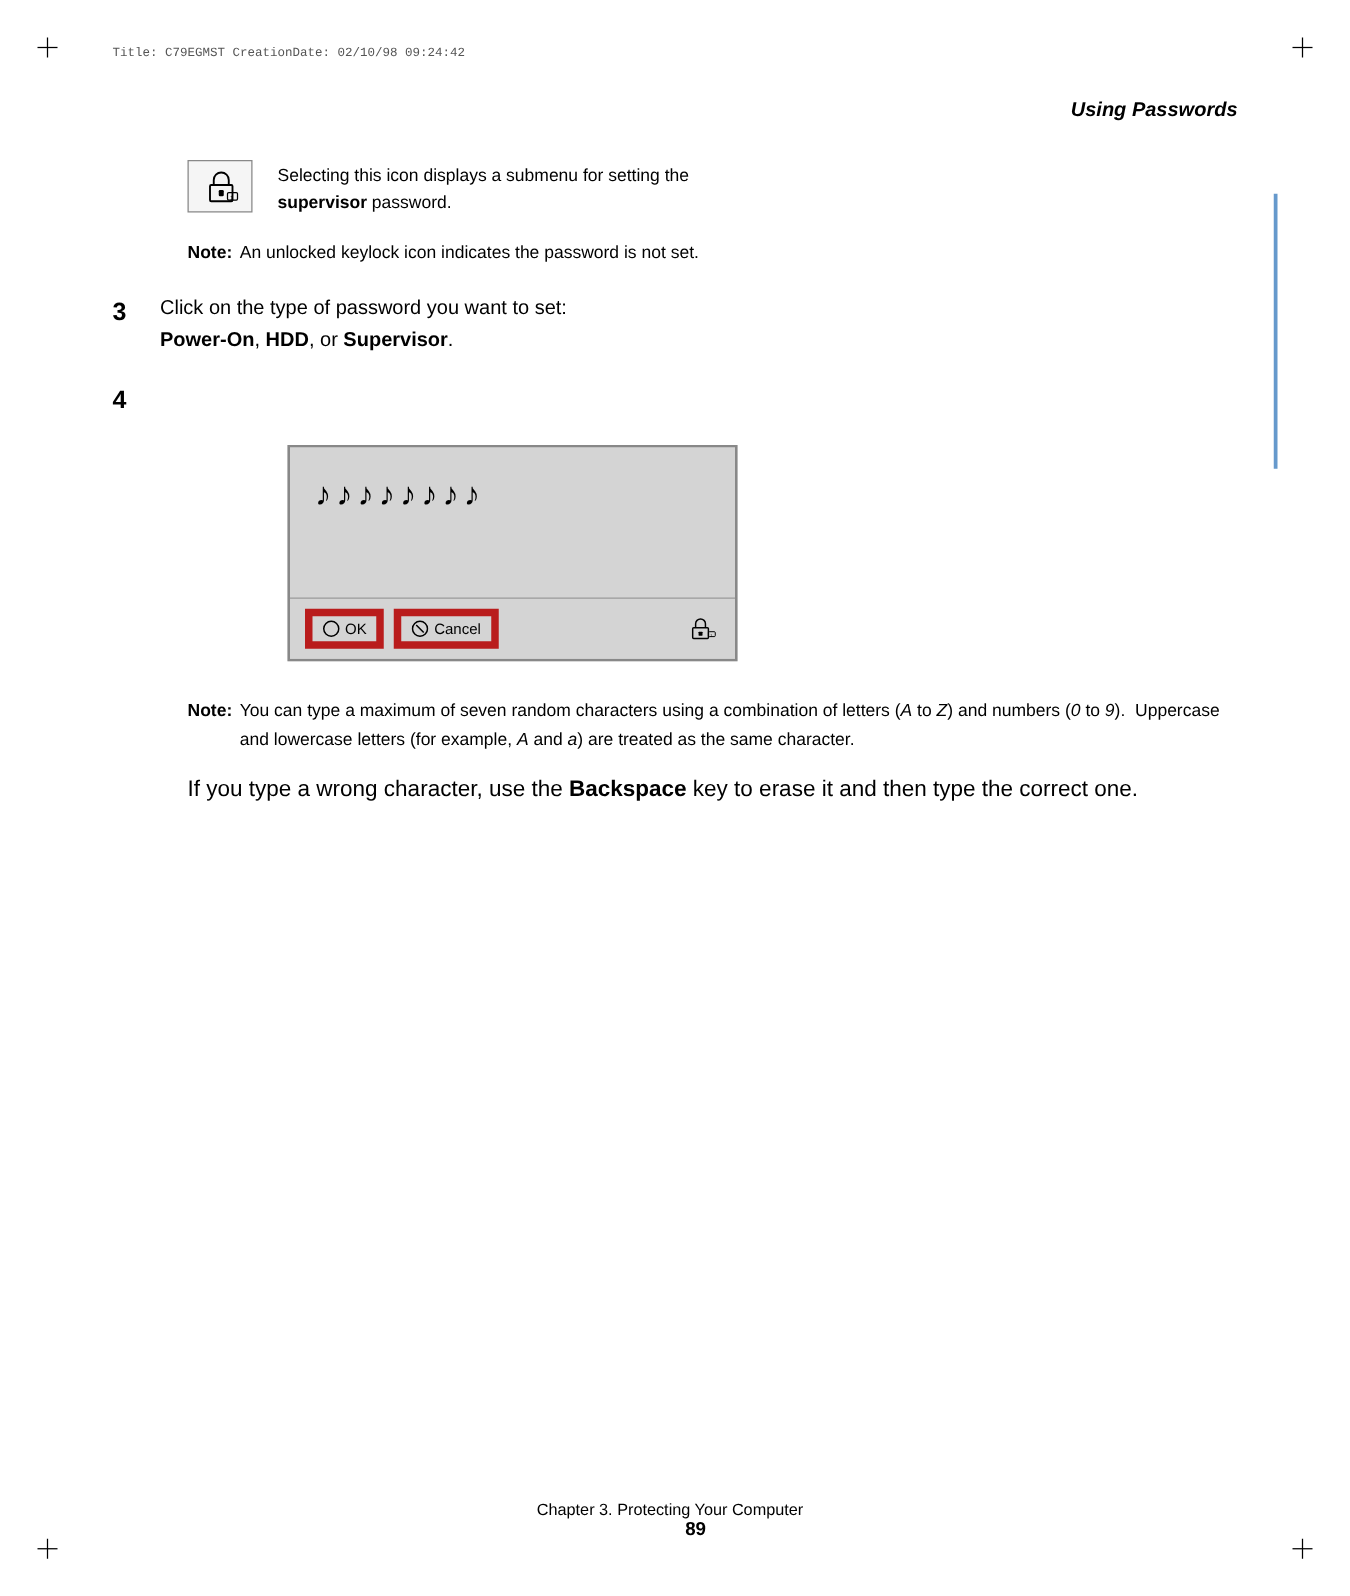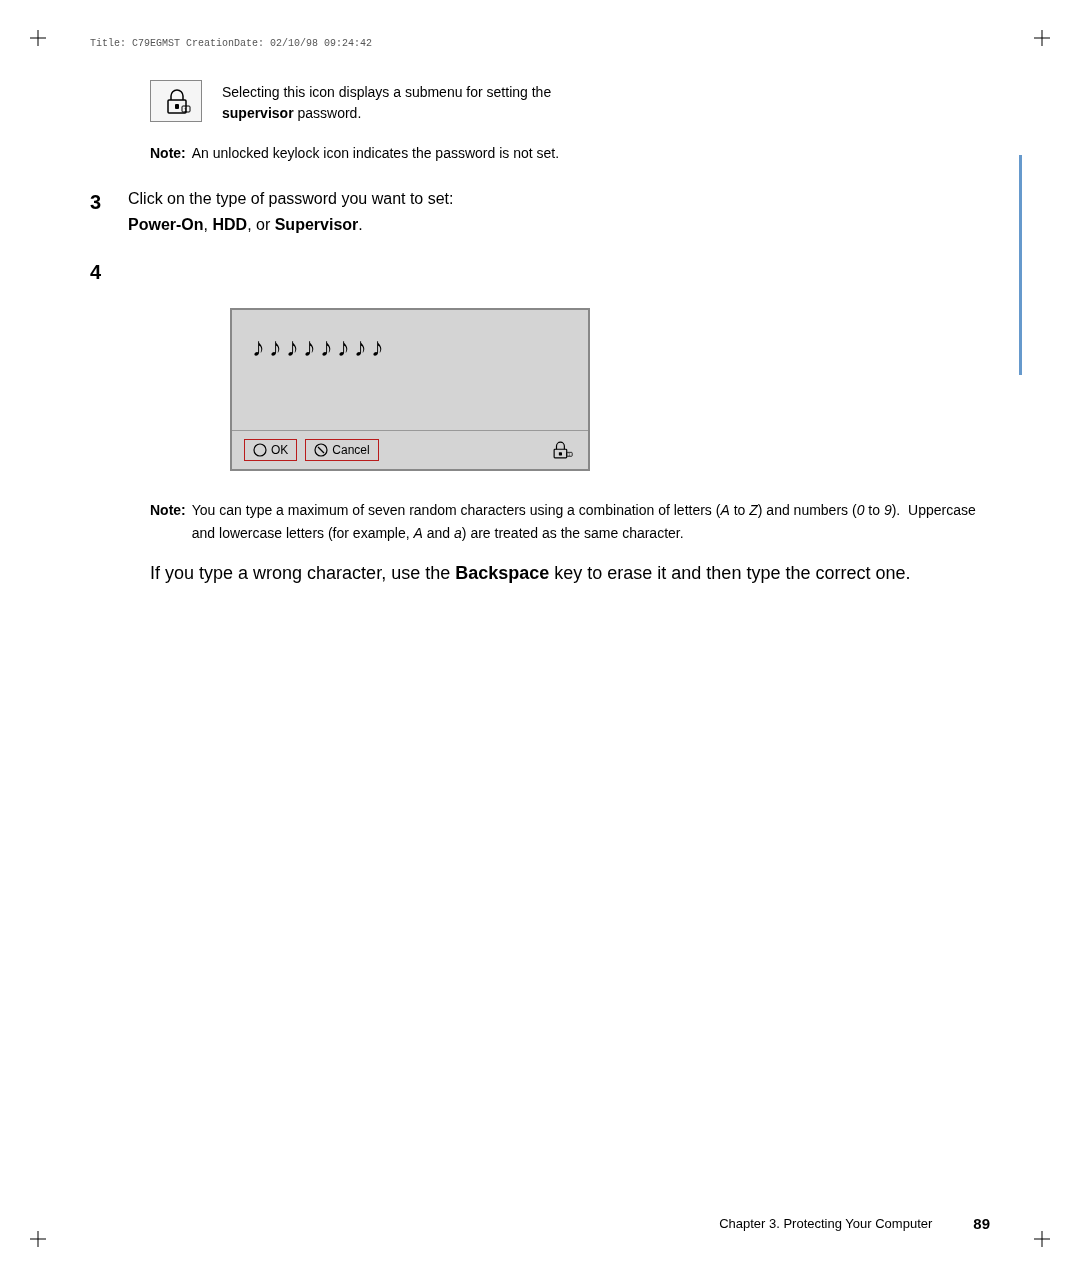--- a/index.html
+++ b/index.html
@@ -67,20 +67,21 @@
       position: absolute;
       bottom: 45px;
       left: 90px;
       right: 90px;
       display: flex;
       justify-content: flex-end;
       align-items: center;
       font-size: 13px;
       font-family: Arial, sans-serif;
       color: #000;
+      flex-direction: column;
     }
     .page-footer .footer-text {
       margin-right: 8px;
     }
     .page-footer .footer-num {
       font-weight: bold;
       font-size: 15px;
       margin-left: 33px;
     }
 
@@ -201,21 +202,21 @@
       display: flex;
       gap: 8px;
     }
     .dialog-btn {
       display: flex;
       align-items: center;
       gap: 4px;
       font-size: 12px;
       font-family: Arial, sans-serif;
       background: #d4d4d4;
-      border: 1px solid #b91c1c;
+      border: 6px solid #b91c1c;
       padding: 3px 8px;
       cursor: pointer;
     }
 
     
     .para {
       font-size: 18px;
       font-family: Arial, sans-serif;
       line-height: 1.65;
       margin-bottom: 16px;
@@ -248,20 +249,21 @@
 <div class="crosshair crosshair-bl"></div>
 <div class="crosshair crosshair-br"></div>
 
 <div class="page-meta">Title: C79EGMST  CreationDate: 02/10/98 09:24:42</div>
 
 <div class="right-border-accent"></div>
 
 <div class="page">
   <div class="content">
 
+    <div class="section-title">Using Passwords</div>
 
     <div class="icon-row">
       <div class="icon-box">
 
         <svg viewBox="0 0 32 30">
           <rect x="8" y="14" width="18" height="13" rx="1" fill="none" stroke="#000" stroke-width="1.5"></rect>
           <path d="M11 14 v-4 a6 6 0 0 1 12 0 v4" fill="none" stroke="#000" stroke-width="1.5"></path>
           <rect x="15" y="18" width="4" height="5" rx="1" fill="#000"></rect>
 
           <rect x="22" y="20" width="8" height="6" rx="1" fill="none" stroke="#000" stroke-width="1"></rect>

